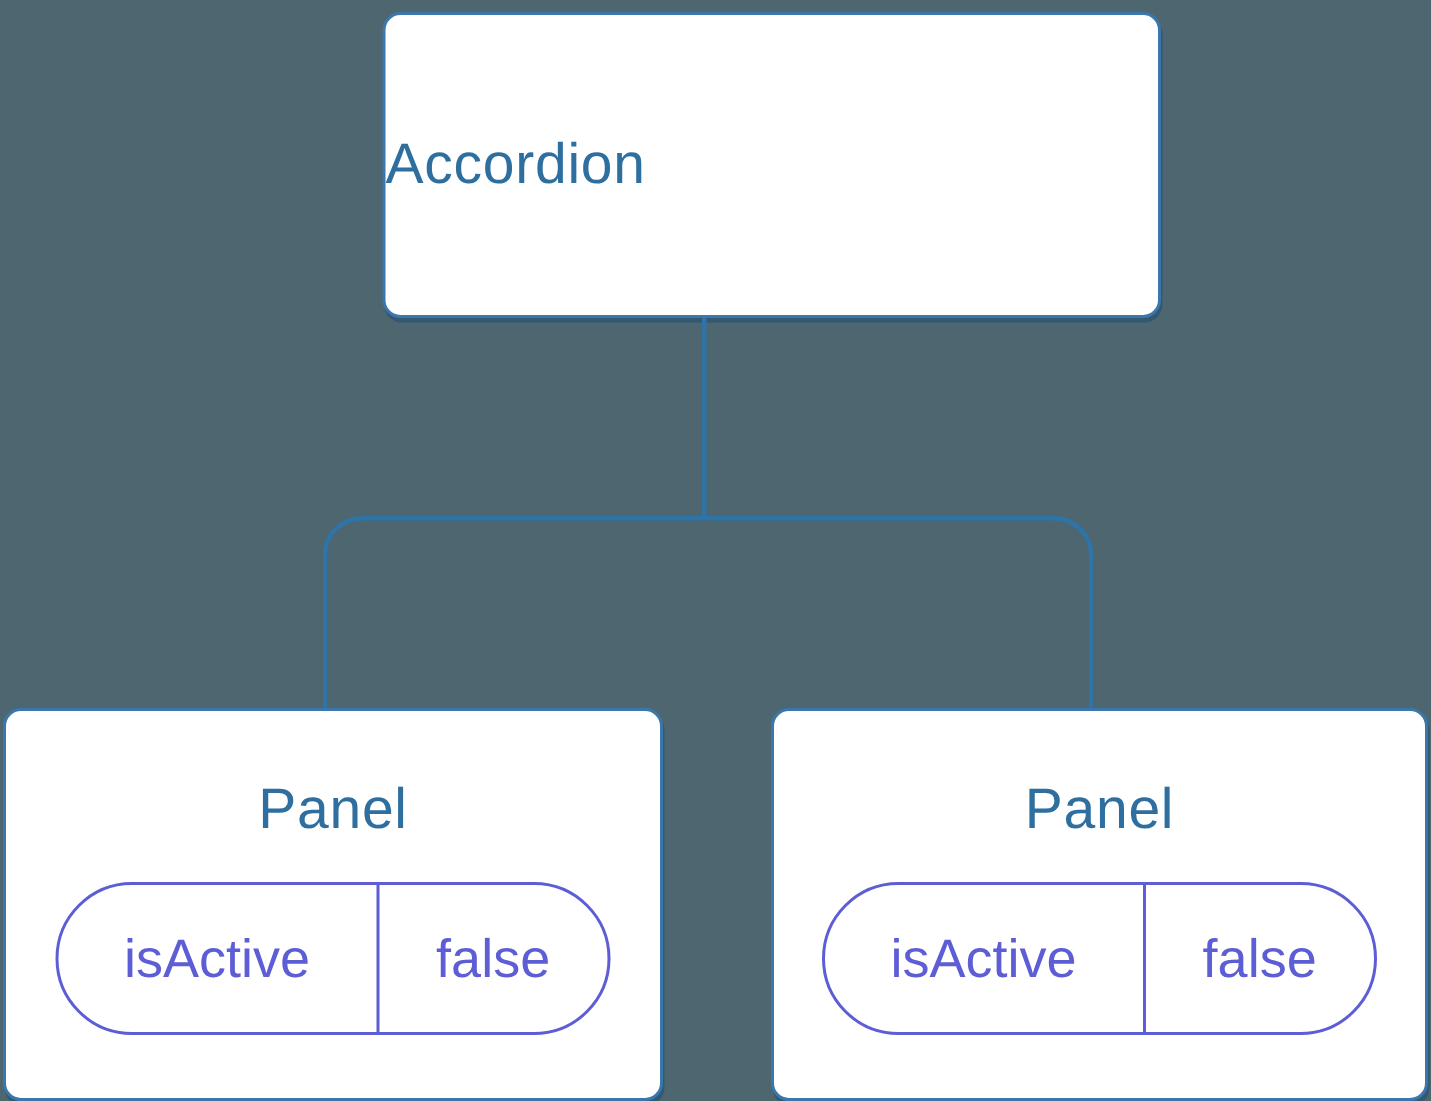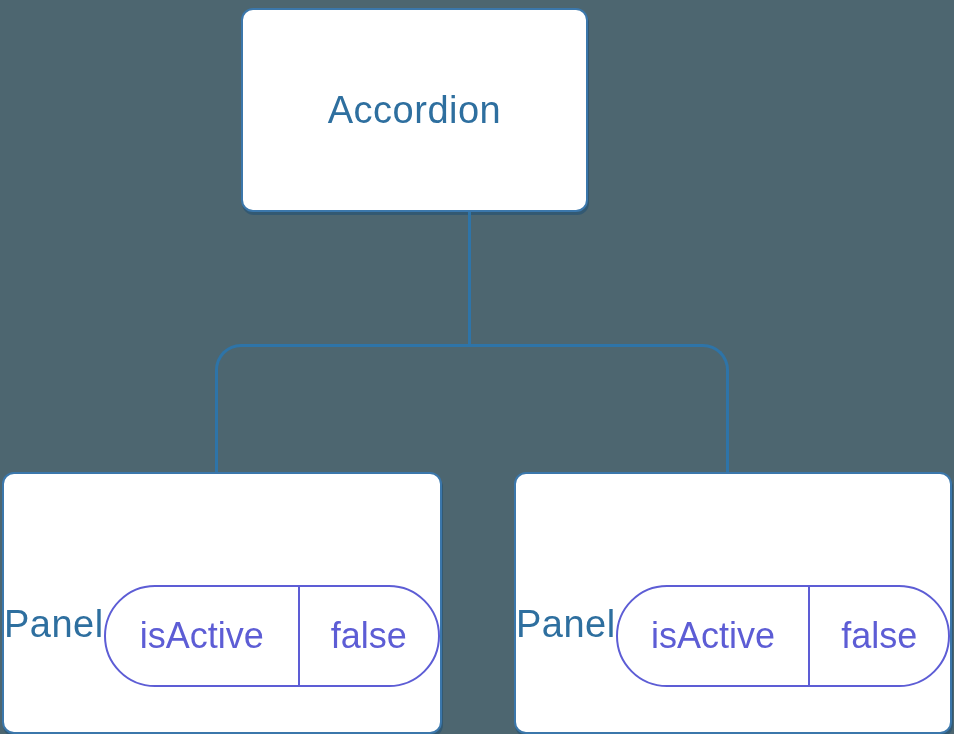--- a/index.html
+++ b/index.html
@@ -26,41 +26,41 @@
   }
   
   .node {
     position: absolute;
     background: var(--node-fill);
     border: 2px solid var(--node-border);
     border-radius: 12px;
     box-shadow: 1px 3px 0 var(--node-shadow);
   }
   .node-root {
-    left: 241px;
+    left: 255px;
     top: 8px;
-    width: 347px;
+    width: 519px;
     height: 204px;
     display: flex;
     align-items: center;
-    justify-content: center;
   }
   .node-title {
     color: var(--node-text);
     font-size: 38px;
     font-weight: 500;
     letter-spacing: 0.5px;
     line-height: 48px;
     text-align: center;
   }
   .node-panel {
     top: 472px;
     width: 440px;
     height: 262px;
     display: flex;
+    flex-direction: column;
     align-items: center;
     padding-top: 42px;
   }
   .node-panel-left  { left: 2px; }
   .node-panel-right { left: 514px; width: 438px; }
   
   .trunk {
     position: absolute;
     left: 468px;
     top: 212px;

